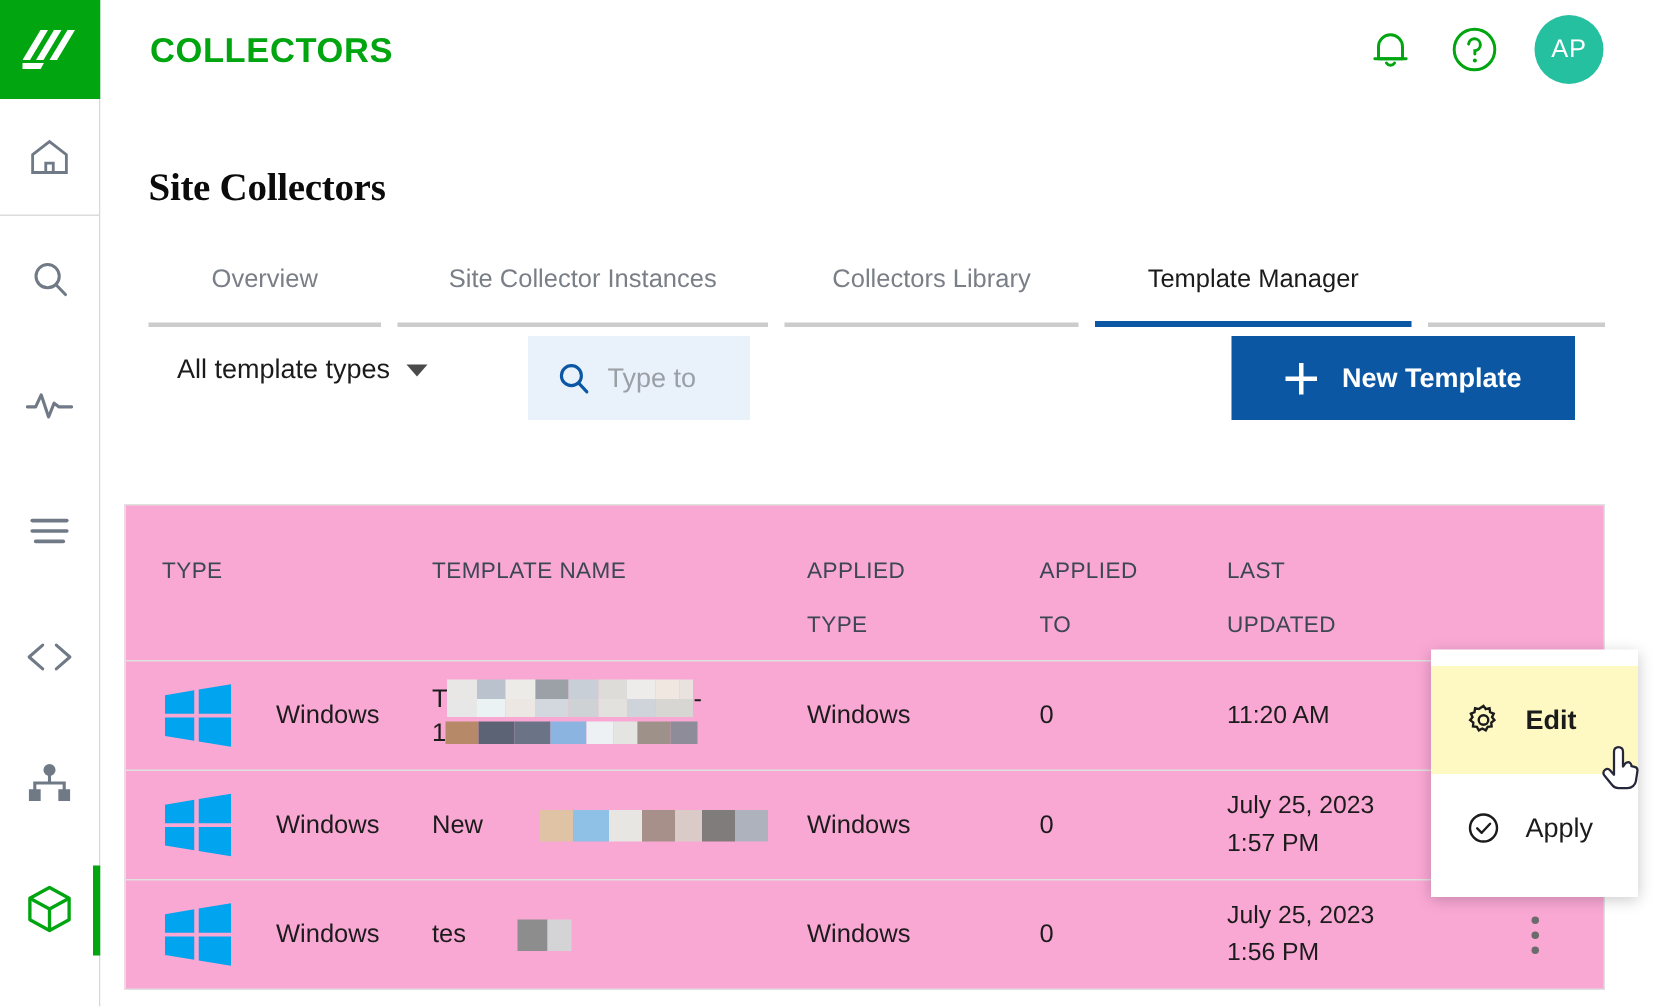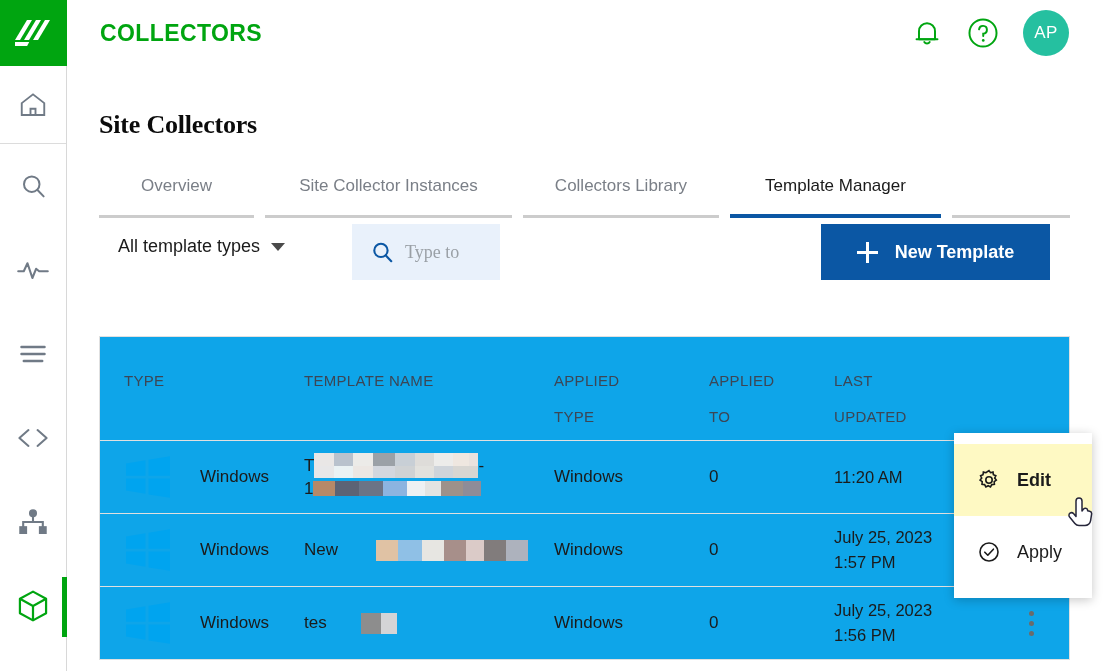--- a/index.html
+++ b/index.html
@@ -104,45 +104,44 @@
     border-right: 7px solid transparent;
     border-top: 8px solid #4a4a4a;
   }
   .search-box {
     position: absolute; left: 253px; top: 0;
     width: 148px; height: 56px;
     background: #e9f1fb;
     display: flex; align-items: center; gap: 10px;
     padding-left: 18px;
     cursor: text;
-    font-family: Liberation Serif, serif;
   }
   .search-placeholder { font-size: 18px; color: #9aa0a6; }
   .new-template-btn {
     position: absolute; right: 20px; top: 0;
     width: 229px; height: 56px;
     background: #0B57A4;
     color: #ffffff;
     display: flex; align-items: center; justify-content: center; gap: 17px;
     font-size: 18px; font-weight: bold;
     cursor: pointer;
   }
   .plus { position: relative; width: 21px; height: 21px; }
   .plus::before, .plus::after {
     content: ""; position: absolute; background: #fff;
   }
   .plus::before { left: 0; top: 9px; width: 21px; height: 3px; }
   .plus::after  { top: 0; left: 9px; height: 21px; width: 3px; }
 
   
   .table {
-    position: absolute; left: 32px; top: 270px; right: 20px;
+    position: absolute; left: 16px; top: 270px; right: 20px;
     border: 1px solid #e0e0e0;
     border-bottom: none;
-    background: #0ea5e9;
+    background: #f9a8d4;
   }
   .trow { display: flex; align-items: center; border-bottom: 1px solid #e0e0e0; position: relative; }
   .thead { height: 104px; align-items: flex-start; }
   .c-type   { width: 204px; padding-left: 24px; }
   .c-name   { width: 250px; }
   .c-ttype  { width: 155px; }
   .c-applied{ width: 125px; }
   .c-updated{ width: 160px; }
   .c-kebab  { flex: 1; display: flex; justify-content: center; }
   .th {

